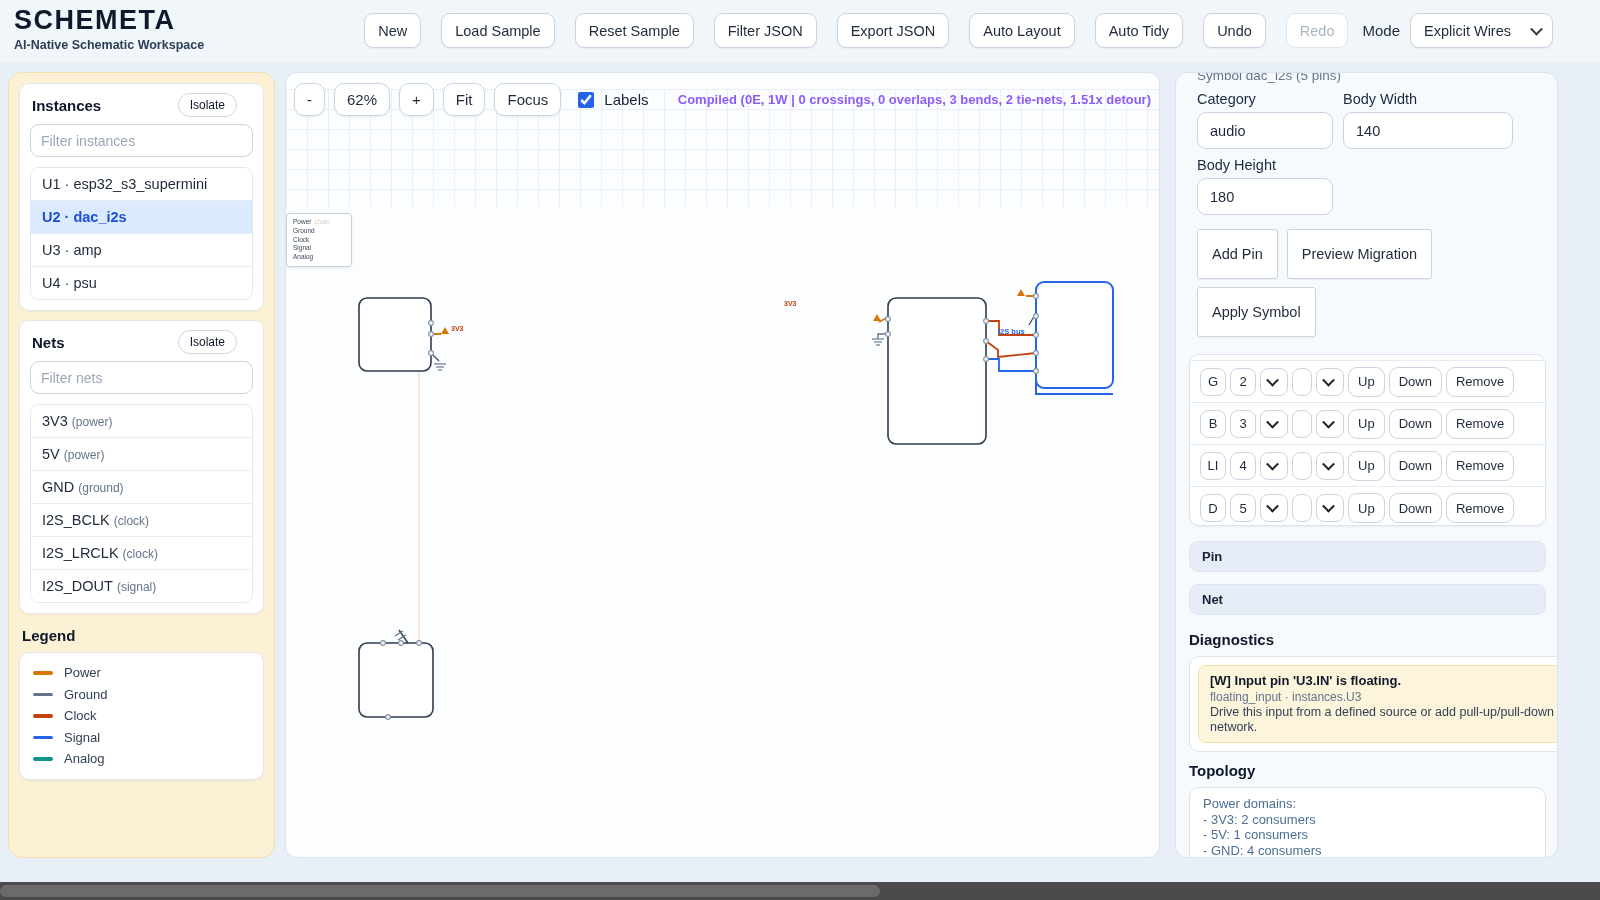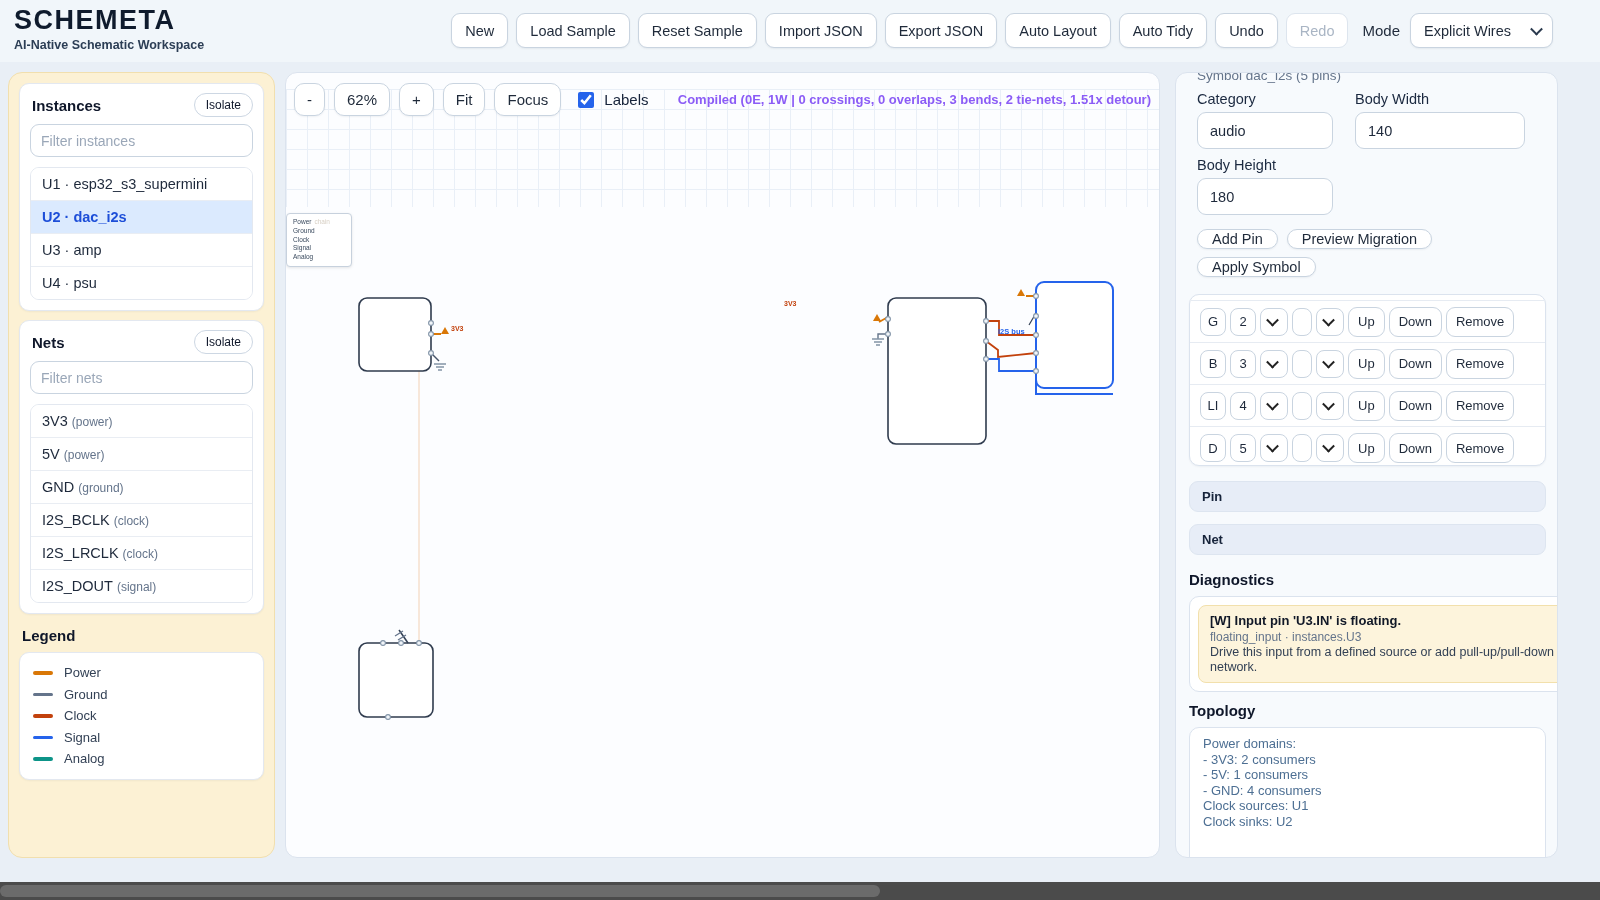--- a/index.html
+++ b/index.html
@@ -20,21 +20,21 @@
   .mode-select{position:relative;background:#fff;border:1px solid #c9d4e0;border-radius:9px;height:35px;width:143px;
         box-sizing:border-box;display:flex;align-items:center;padding:0 26px 0 13px;font-size:14.5px;color:#1f2a3a;
         box-shadow:0 1px 2px rgba(16,30,54,.06);cursor:pointer;}
   .chev{position:absolute;right:11px;top:50%;width:7px;height:7px;border-right:2px solid #2b3a4e;
         border-bottom:2px solid #2b3a4e;transform:translateY(-70%) rotate(45deg);}
 
   
   .sidebar{position:absolute;left:8px;top:72px;width:267px;height:786px;background:#fcf1d4;
            border:1px solid #f1dfae;border-radius:14px;box-sizing:border-box;padding:10px;}
   .card{background:#fff;border:1px solid #e3e8f0;border-radius:10px;box-shadow:0 1px 2px rgba(16,30,54,.05);}
-  .panel-head{display:flex;justify-content:space-between;align-items:center;padding:9px 10px 7px 12px;}
+  .panel-head{display:flex;justify-content:space-between;align-items:center;padding:9px 26px 7px 12px;}
   .panel-title{font-weight:700;font-size:15px;color:#0f172a;}
   .isolate-btn{font-size:12px;border:1px solid #cdd7e3;background:#fff;border-radius:12px;padding:4px 11px;color:#0f172a;}
   .filter-input{display:block;margin:0 10px;width:calc(100% - 20px);box-sizing:border-box;height:33px;
         border:1px solid #c9d4e0;border-radius:9px;padding:0 10px;font-size:14px;color:#334155;background:#fff;}
   .filter-input::placeholder{color:#9aa7b8;}
   .ilist{margin:10px;border:1px solid #e3e8f0;border-radius:9px;overflow:hidden;}
   .list-item{padding:8px 11px;font-size:14.5px;color:#1e293b;border-top:1px solid #e9edf3;background:#fff;cursor:pointer;}
   .list-item:first-child{border-top:none;}
   .list-item.selected{background:#dbeafe;color:#1d4ed8;font-weight:700;}
   .net-type{font-size:12px;color:#64748b;margin-left:4px;}
@@ -62,28 +62,28 @@
   .mini-row{font-size:6.5px;line-height:8.8px;color:#3a4a5e;white-space:nowrap;}
   .mini-note{color:#d8d0c4;margin-left:3px;}
   .schematic{position:absolute;left:0;top:0;width:875px;height:786px;z-index:1;}
   .lbl-clock{font-size:7px;font-weight:bold;fill:#c2410c;}
   .lbl-bus{font-size:7.5px;font-weight:bold;fill:#2563eb;}
 
   
   .inspector{position:absolute;left:1175px;top:72px;width:383px;height:786px;background:#f7fafd;
              border:1px solid #dbe3ee;border-radius:12px;box-sizing:border-box;overflow:hidden;padding:0 13px 0 21px;}
   .sym-header{margin-top:-5px;font-size:13.5px;color:#64748b;}
-  .fld-row{display:flex;gap:22px;margin-top:8px;}
+  .fld-row{display:flex;gap:10px;margin-top:8px;}
   .fld{display:flex;flex-direction:column;}
   .fld-label{font-size:14.5px;color:#1b2940;margin-bottom:5px;}
   .fld-input{height:37px;border:1px solid #c9d4e0;border-radius:9px;padding:0 12px;font-size:14.5px;
              color:#1e293b;background:#fff;box-sizing:border-box;}
   .w164{width:136px}.w170{width:170px}
   .ibtn-row{display:flex;gap:9px;margin-top:14px;}
-  .ibtn{background:#fff;border:1px solid #c9d4e0;border-radius:10px;height:20px;padding:0 14px;
+  .ibtn{background:#fff;border:1px solid #c9d4e0;border-radius:3px;height:50px;padding:0 14px;
         font-size:14.5px;color:#1f2a3a;box-shadow:0 1px 2px rgba(16,30,54,.06);}
   .pin-card{margin:17px 0 0 -8px;width:357px;height:172px;background:#fff;border:1px solid #dbe3ee;
             border-radius:10px;box-shadow:0 1px 2px rgba(16,30,54,.05);overflow:hidden;box-sizing:border-box;}
   .pin-inner{margin-top:-36px;}
   .pin-row{height:42px;display:flex;align-items:center;gap:4px;padding:0 10px;border-bottom:1px solid #e6ebf2;box-sizing:border-box;}
   .pin-row:last-child{border-bottom:none;}
   .pr-name,.pr-num{width:26px;height:28px;border:1px solid #c9d4e0;border-radius:8px;text-align:center;
             font-size:13px;color:#1e293b;padding:0;box-sizing:border-box;}
   .pr-mini{width:20px;height:28px;border:1px solid #c9d4e0;border-radius:8px;box-sizing:border-box;padding:0;}
   .pr-sel{position:relative;width:28px;height:28px;border:1px solid #c9d4e0;border-radius:8px;background:#fff;box-sizing:border-box;}
@@ -107,25 +107,25 @@
   .bottom-bar{position:absolute;left:0;bottom:0;width:1600px;height:18px;background:#4b4b4b;}
   .bottom-thumb{position:absolute;left:0;top:3px;width:880px;height:12px;border-radius:6px;background:#6b6b6b;}
 </style>
 </head>
 <body>
 
 <div class="header">
   <div class="brand-title">SCHEMETA</div>
   <div class="brand-sub">AI-Native Schematic Workspace</div>
   <div class="header-btns">
-    <span id="header-btns" style="display:flex;gap:8px;align-items:center">
+    <span id="header-btns" style="display:flex;gap:20px;align-items:center">
         <button class="hbtn">New</button>
         <button class="hbtn">Load Sample</button>
         <button class="hbtn">Reset Sample</button>
-        <button class="hbtn">Import JSON</button>
+        <button class="hbtn">Filter JSON</button>
         <button class="hbtn">Export JSON</button>
         <button class="hbtn">Auto Layout</button>
         <button class="hbtn">Auto Tidy</button>
         <button class="hbtn">Undo</button>
         <button class="hbtn disabled">Redo</button>
       </span>
     <span class="mode-label">Mode</span>
     <div class="mode-select">
       <span>Explicit Wires</span>
       <span class="chev"></span>

